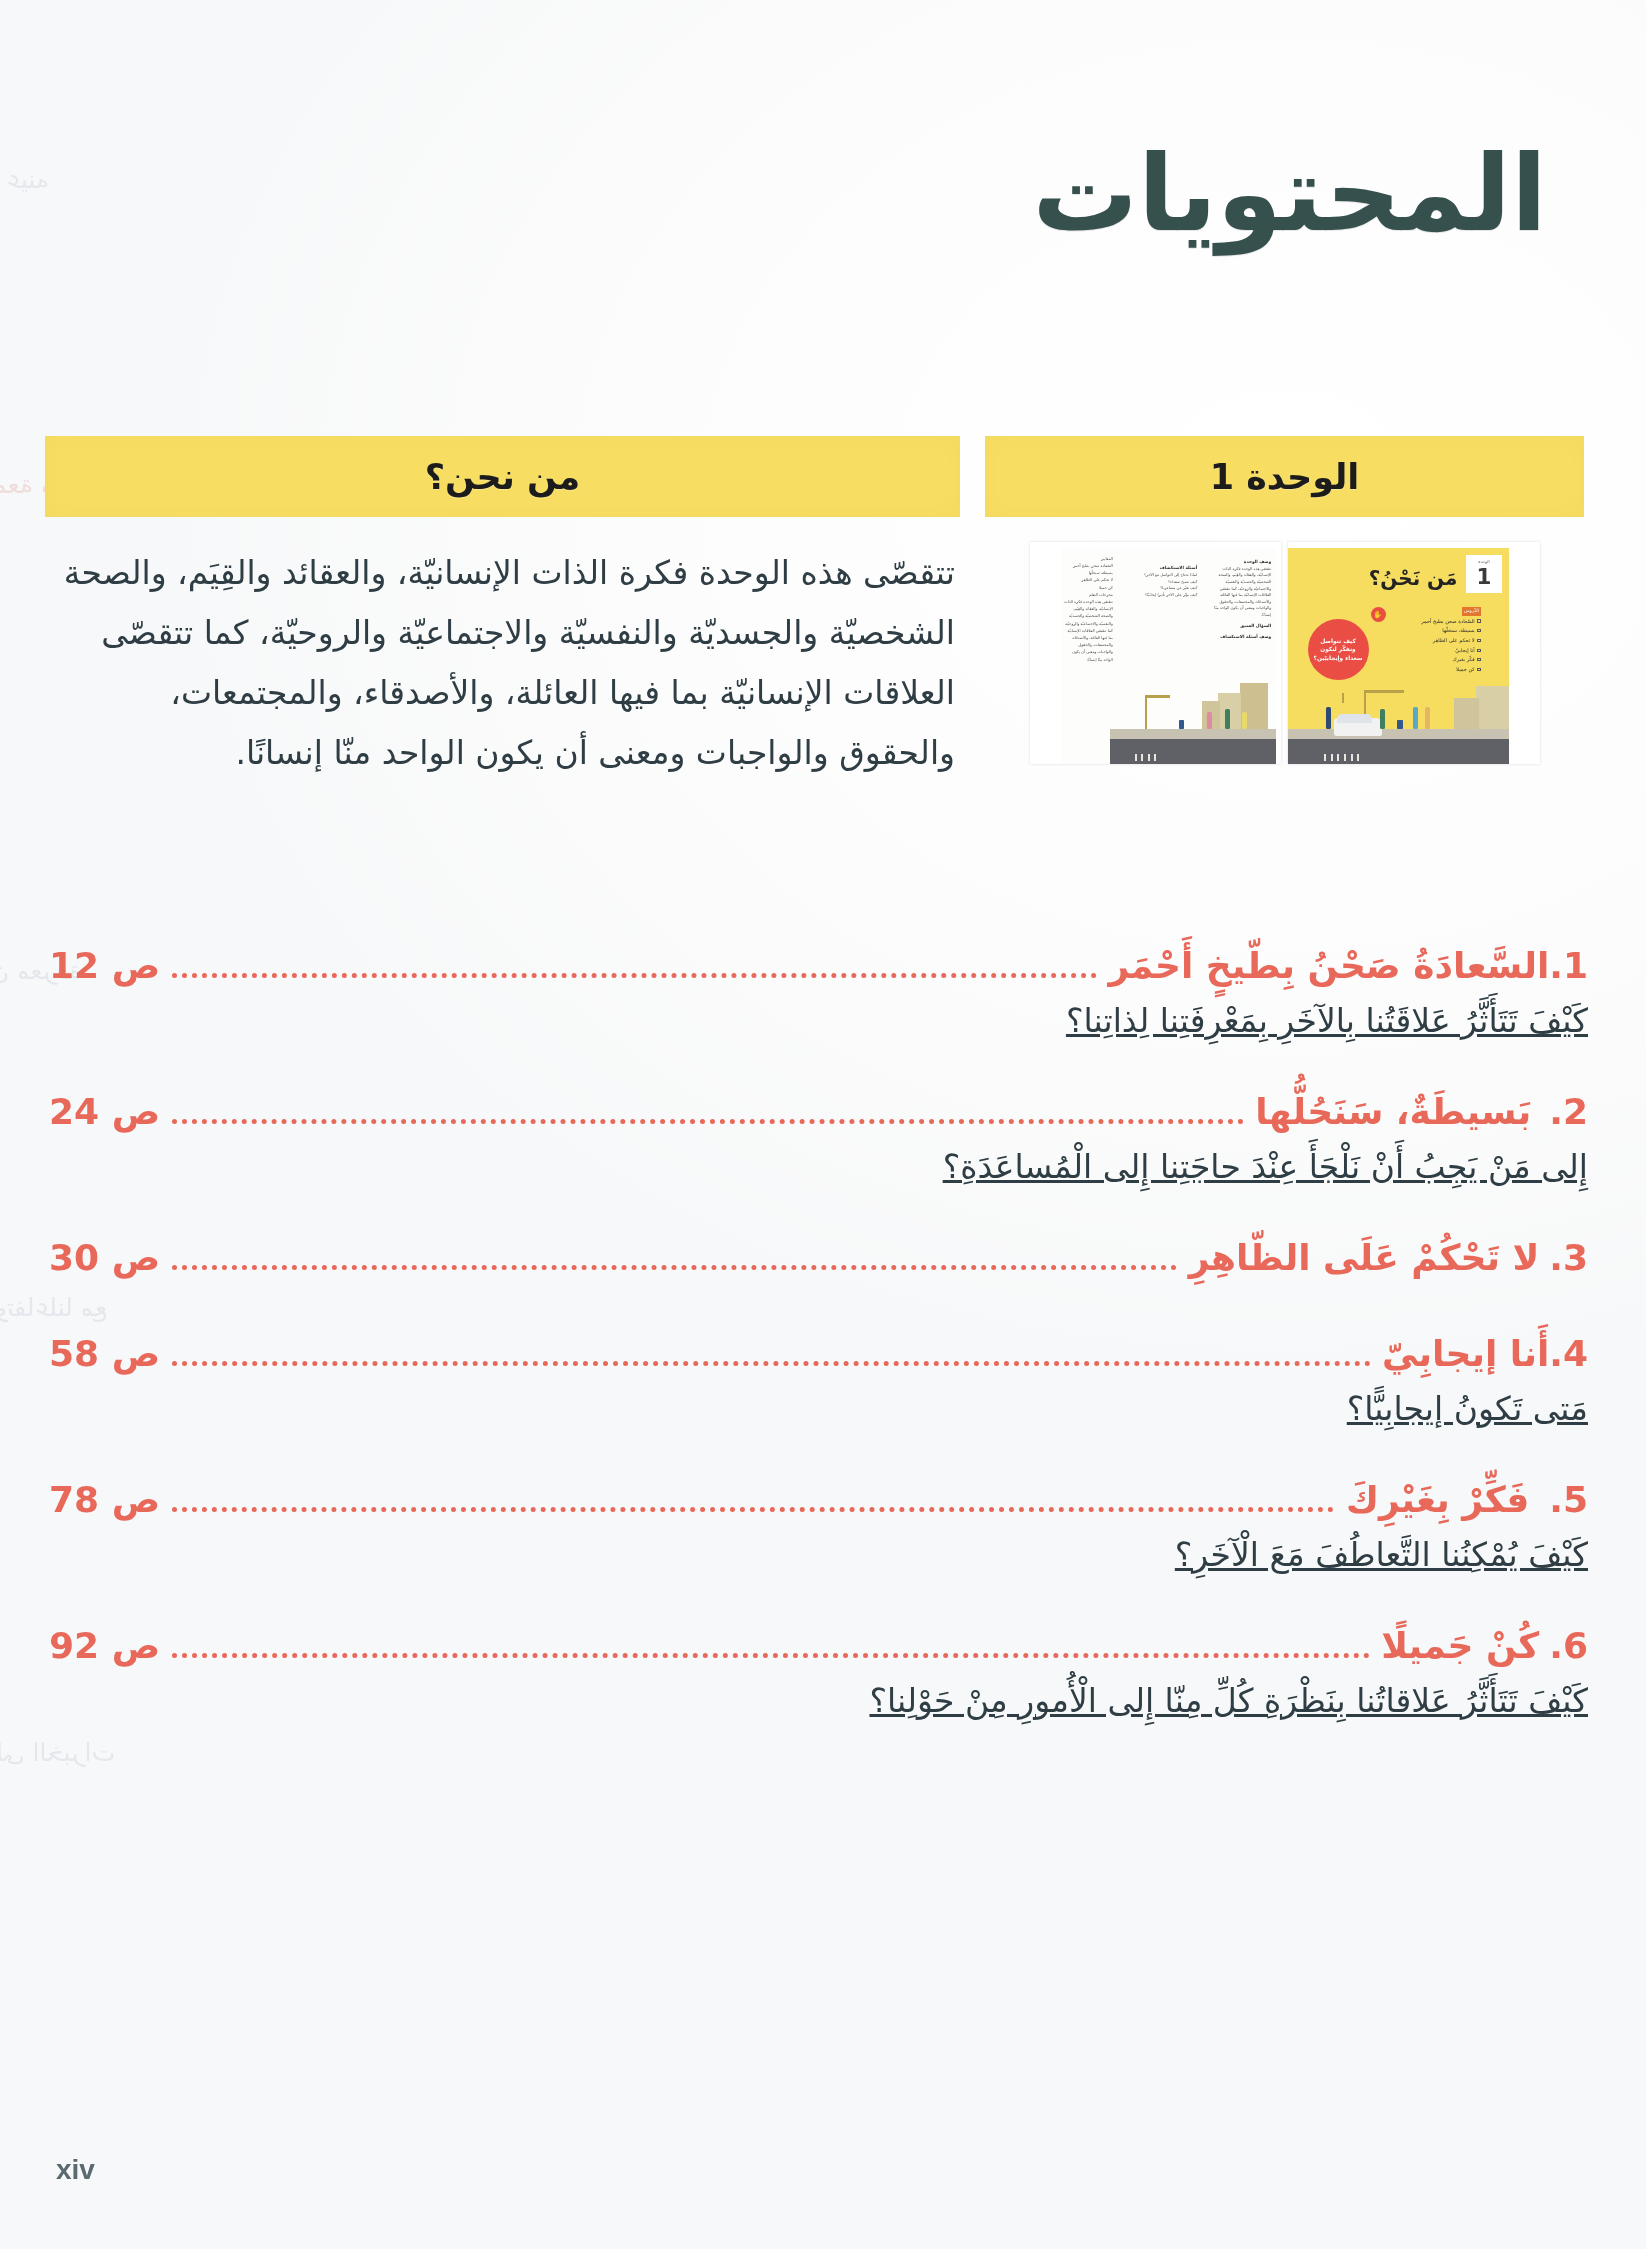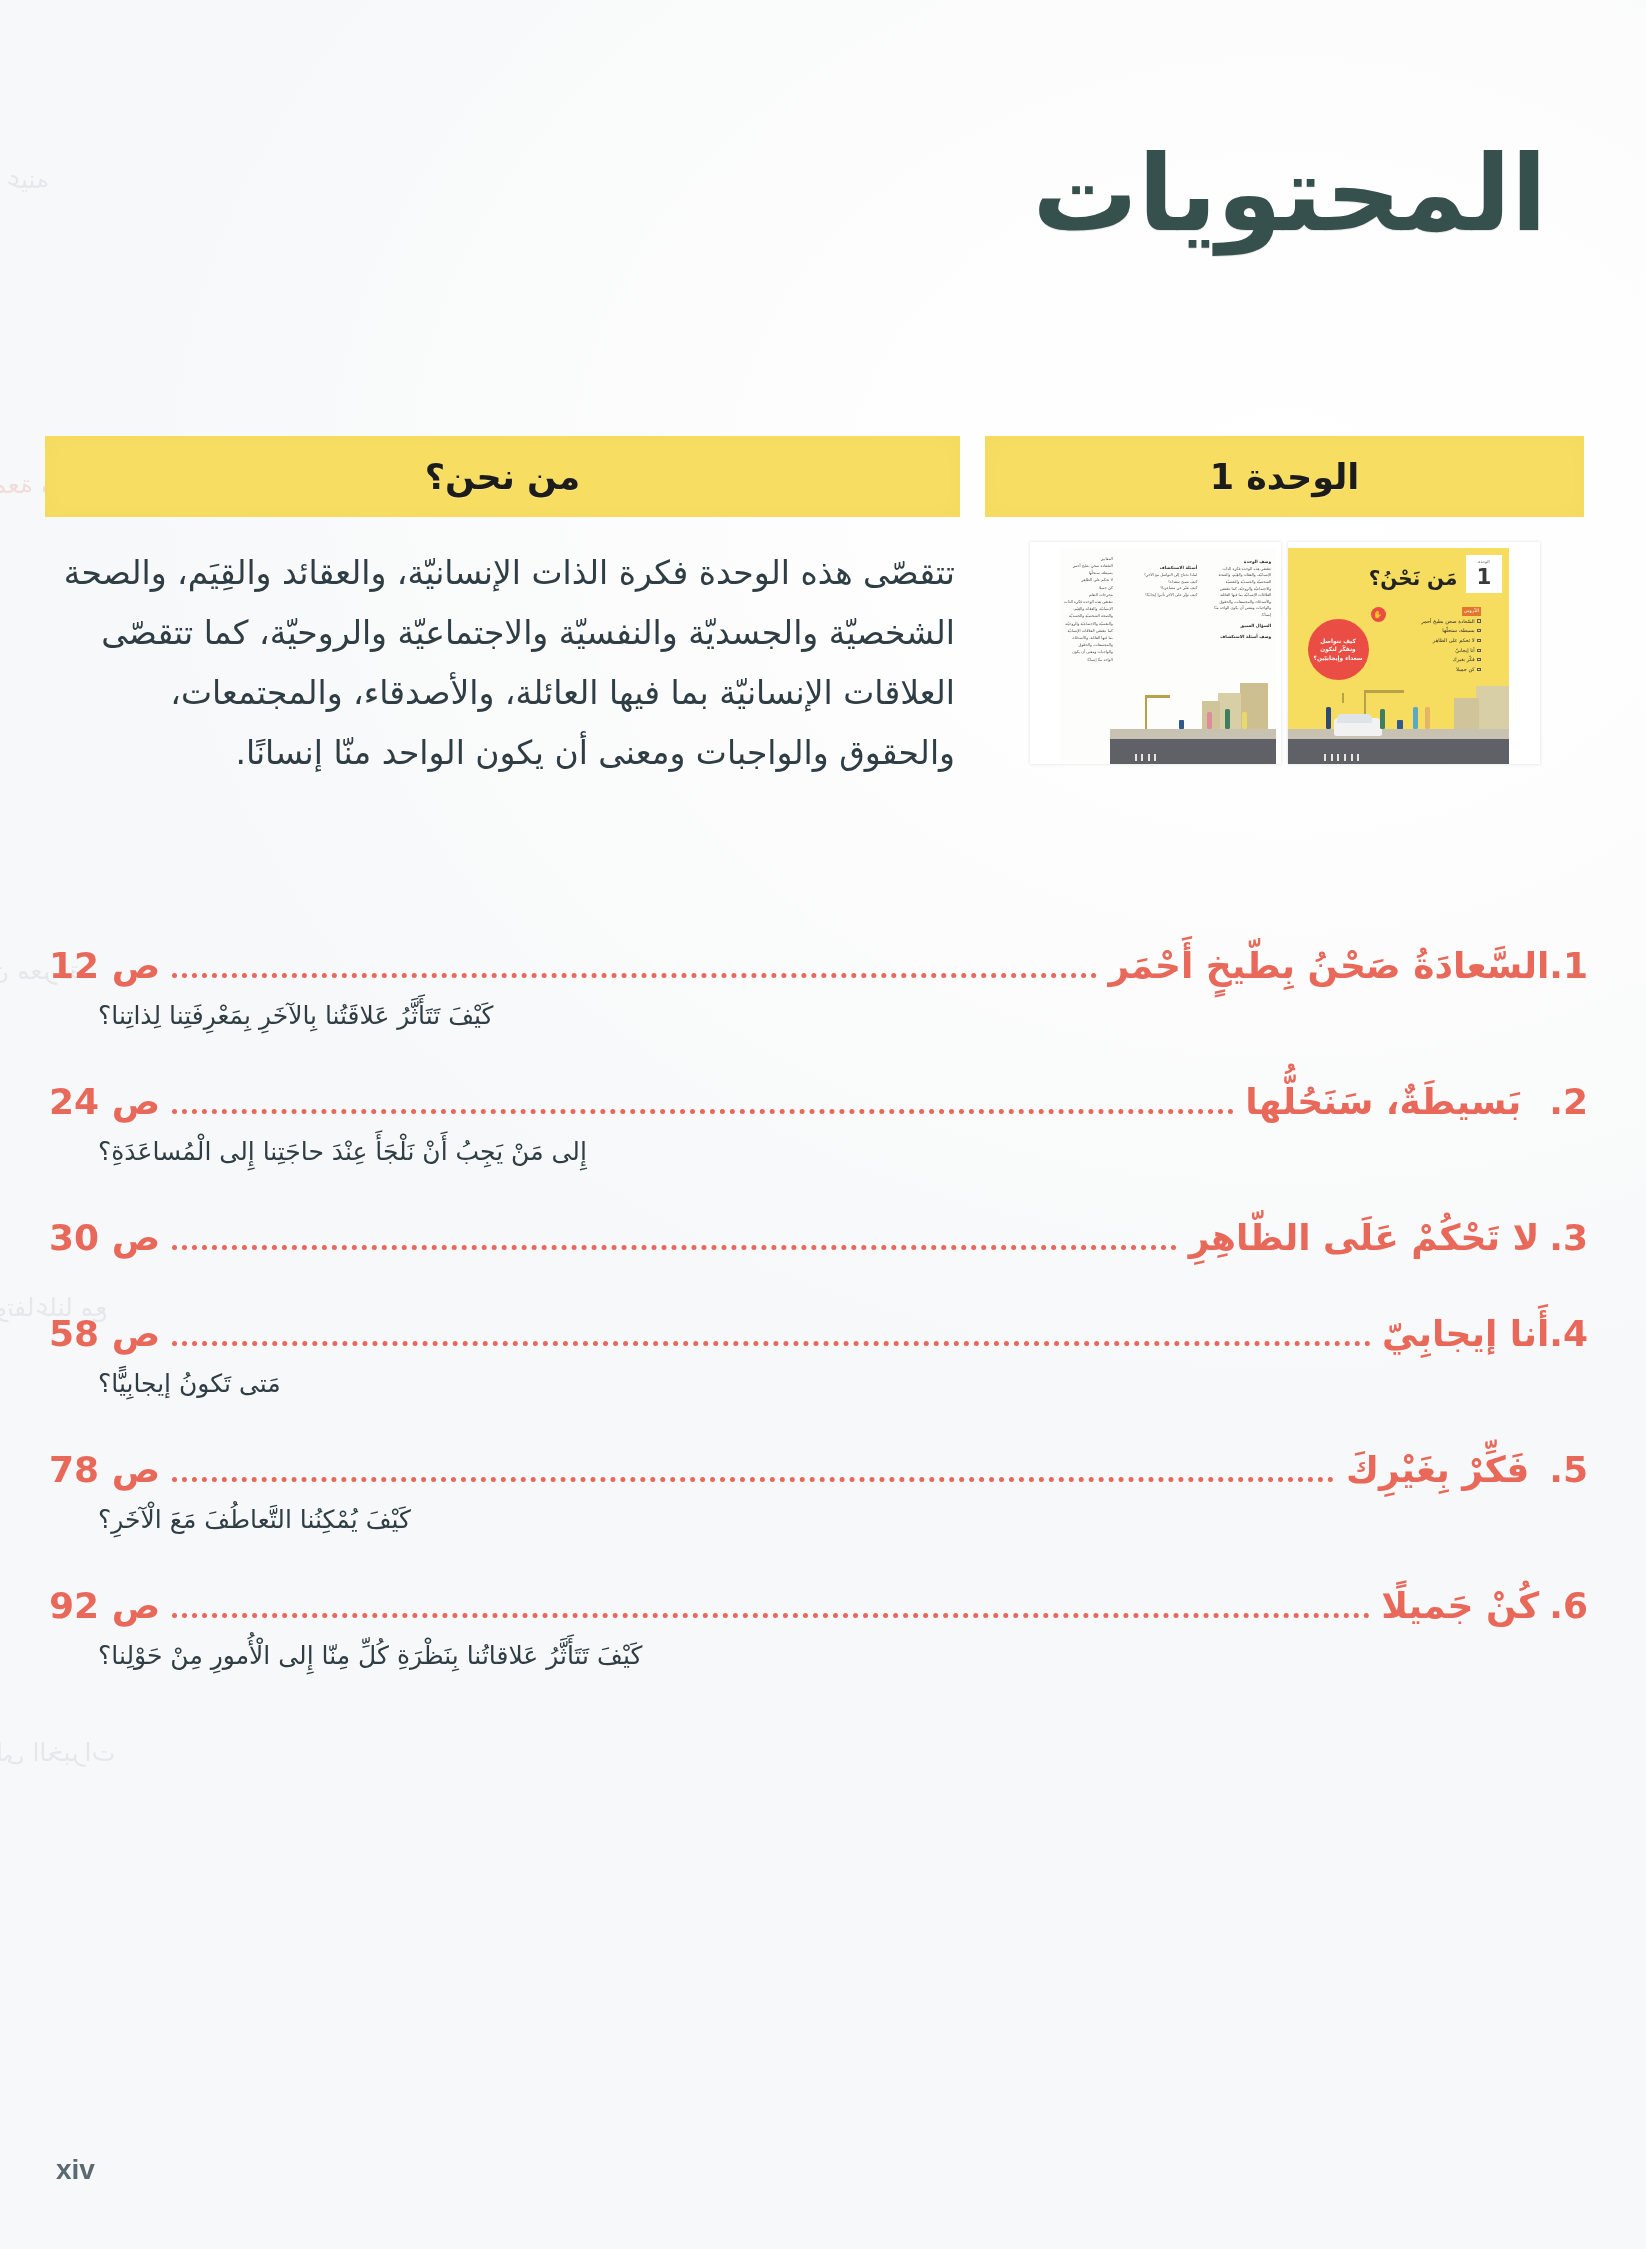--- a/index.html
+++ b/index.html
@@ -246,25 +246,26 @@
   .entry-page {
     font-size: 36px;
     font-weight: 700;
     color: #e8685a;
     white-space: nowrap;
     flex: none;
     direction: rtl;
   }
   .entry-sub {
     margin-top: 11.5px;
-    font-size: 25px;
+    font-size: 33px;
     color: #2f3d44;
-    text-align: left;
+    text-align: right;
     direction: rtl;
     padding-left: 49px;
+    text-decoration: underline;
   }
 
   
   #folio {
     position: absolute;
     bottom: 64px;
     left: 56px;
     font-size: 28px;
     font-weight: 700;
     color: #5b6a70;
@@ -410,21 +411,21 @@
         <span class="entry-title" style="">السَّعادَةُ صَحْنُ بِطّيخٍ أَحْمَر</span>
         <span class="leader"></span>
         <span class="entry-page">ص 12</span>
       </div>
       <div class="entry-sub">كَيْفَ تَتَأَثَّرُ عَلاقَتُنا بِالآخَرِ بِمَعْرِفَتِنا لِذاتِنا؟</div>
     </div>
 
     <div class="entry">
       <div class="entry-line">
         <span class="entry-title">2.</span>
-        <span class="entry-title" style="margin-right:28px;">بَسيطَةٌ، سَنَحُلُّها</span>
+        <span class="entry-title" style="margin-right:18px;">بَسيطَةٌ، سَنَحُلُّها</span>
         <span class="leader"></span>
         <span class="entry-page">ص 24</span>
       </div>
       <div class="entry-sub">إِلى مَنْ يَجِبُ أَنْ نَلْجَأَ عِنْدَ حاجَتِنا إِلى الْمُساعَدَةِ؟</div>
     </div>
 
     <div class="entry">
       <div class="entry-line">
         <span class="entry-title">3.</span>
         <span class="entry-title" style="margin-right:10px;">لا تَحْكُمْ عَلَى الظّاهِرِ</span>

